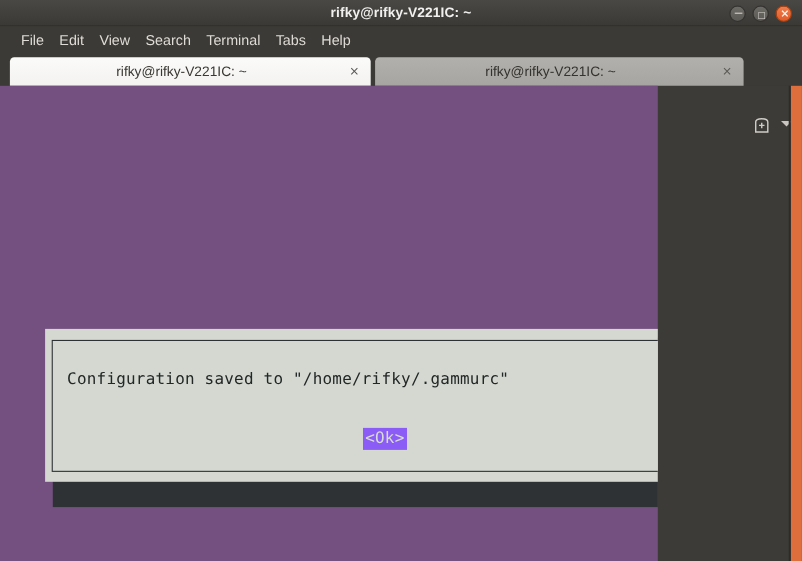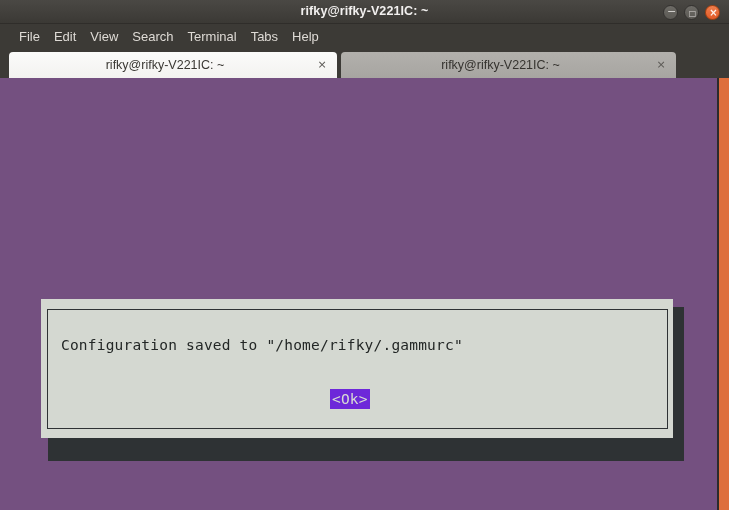--- a/index.html
+++ b/index.html
@@ -166,21 +166,21 @@
     width: 0; height: 0;
     border-left: 5px solid transparent;
     border-right: 5px solid transparent;
     border-top: 5px solid #c9c6c1;
   }
 
   
   #terminal {
     position: absolute;
     left: 0; top: 78px;
-    width: 717px;
+    width: 598px;
     height: 432px;
     background: #745080;
     overflow: hidden;
   }
   #scroll-gutter {
     position: absolute;
     left: 717px; top: 78px;
     width: 2px; height: 432px;
     background: #2b2b2b;
   }
@@ -223,21 +223,21 @@
     font-family: "DejaVu Sans Mono", monospace;
     font-size: 14.5px;
     color: #232726;
     white-space: pre;
     letter-spacing: 0.2px;
   }
   #ok-button {
     position: absolute;
     left: 282px;
     top: 79px;
-    background: #6d28d9;
+    background: #8b5cf6;
     color: #d8dcd4;
     font-family: "DejaVu Sans Mono", monospace;
     font-size: 14.5px;
     line-height: 18px;
     padding: 1px 2px;
     white-space: pre;
     letter-spacing: 0.2px;
   }
 </style>
 </head>

